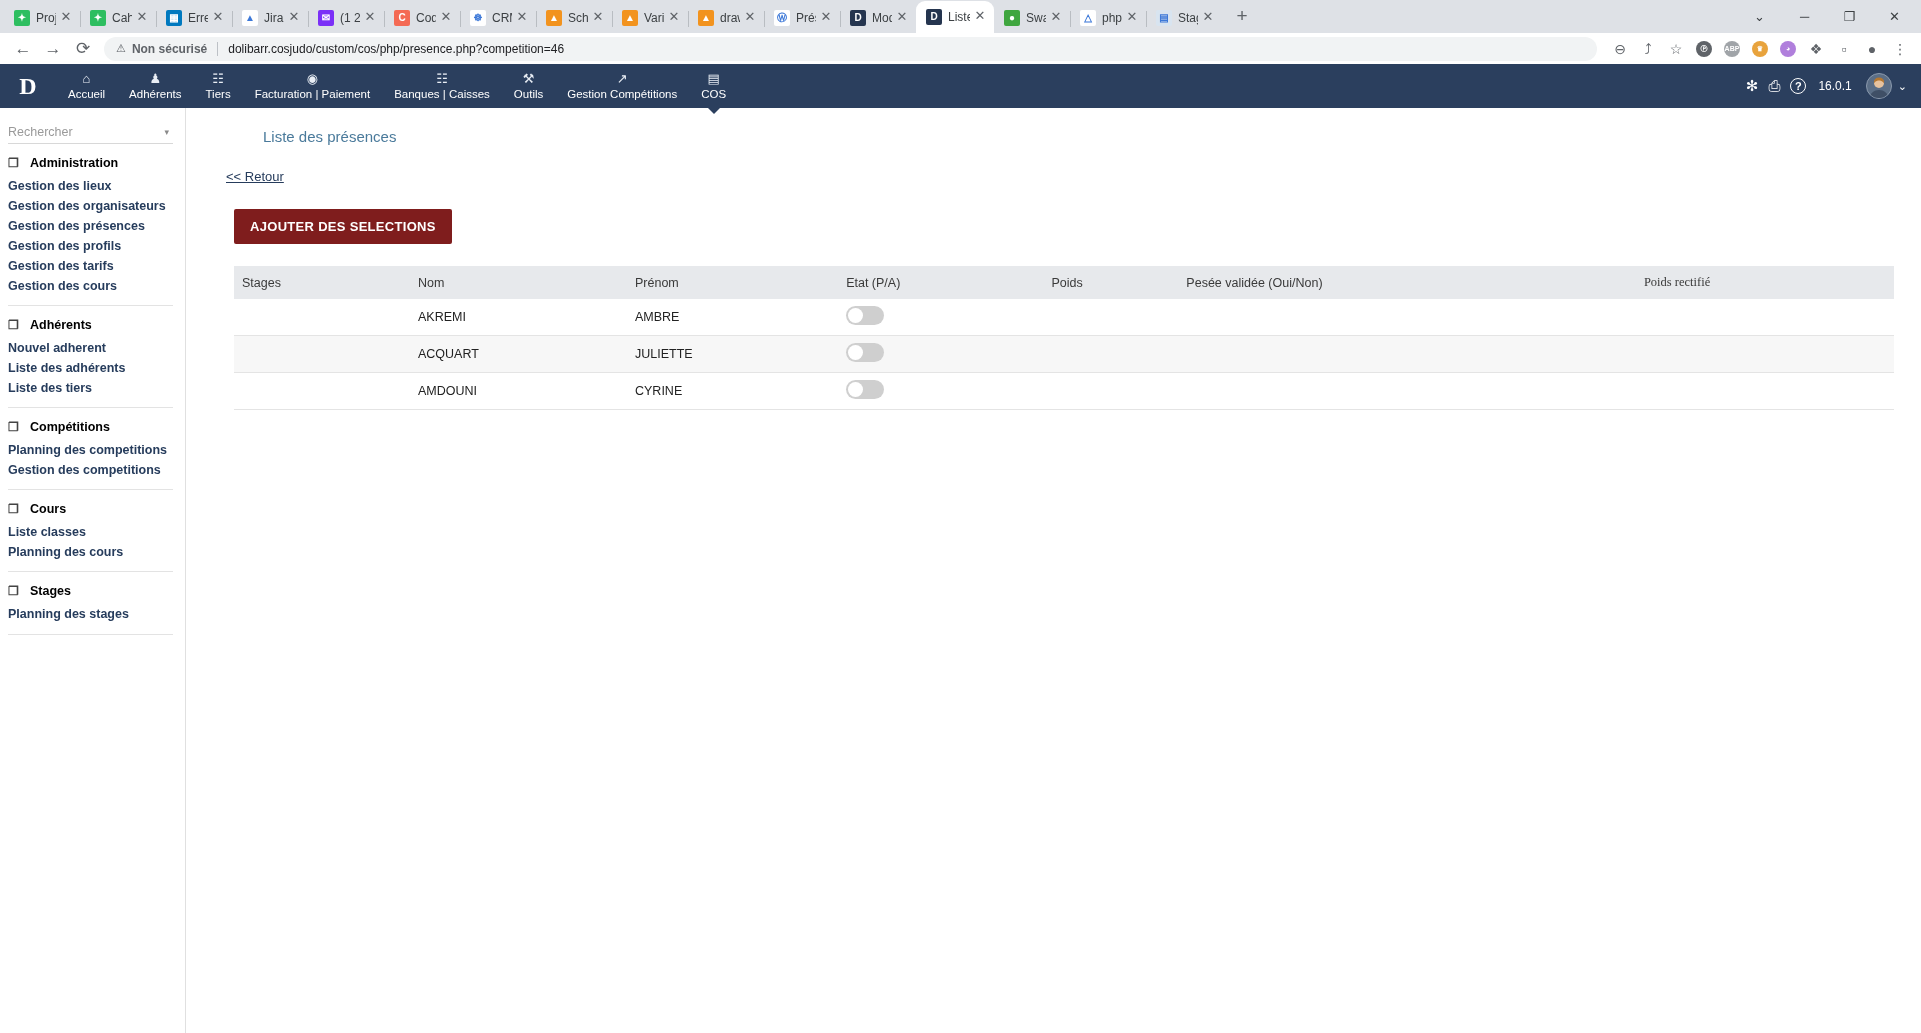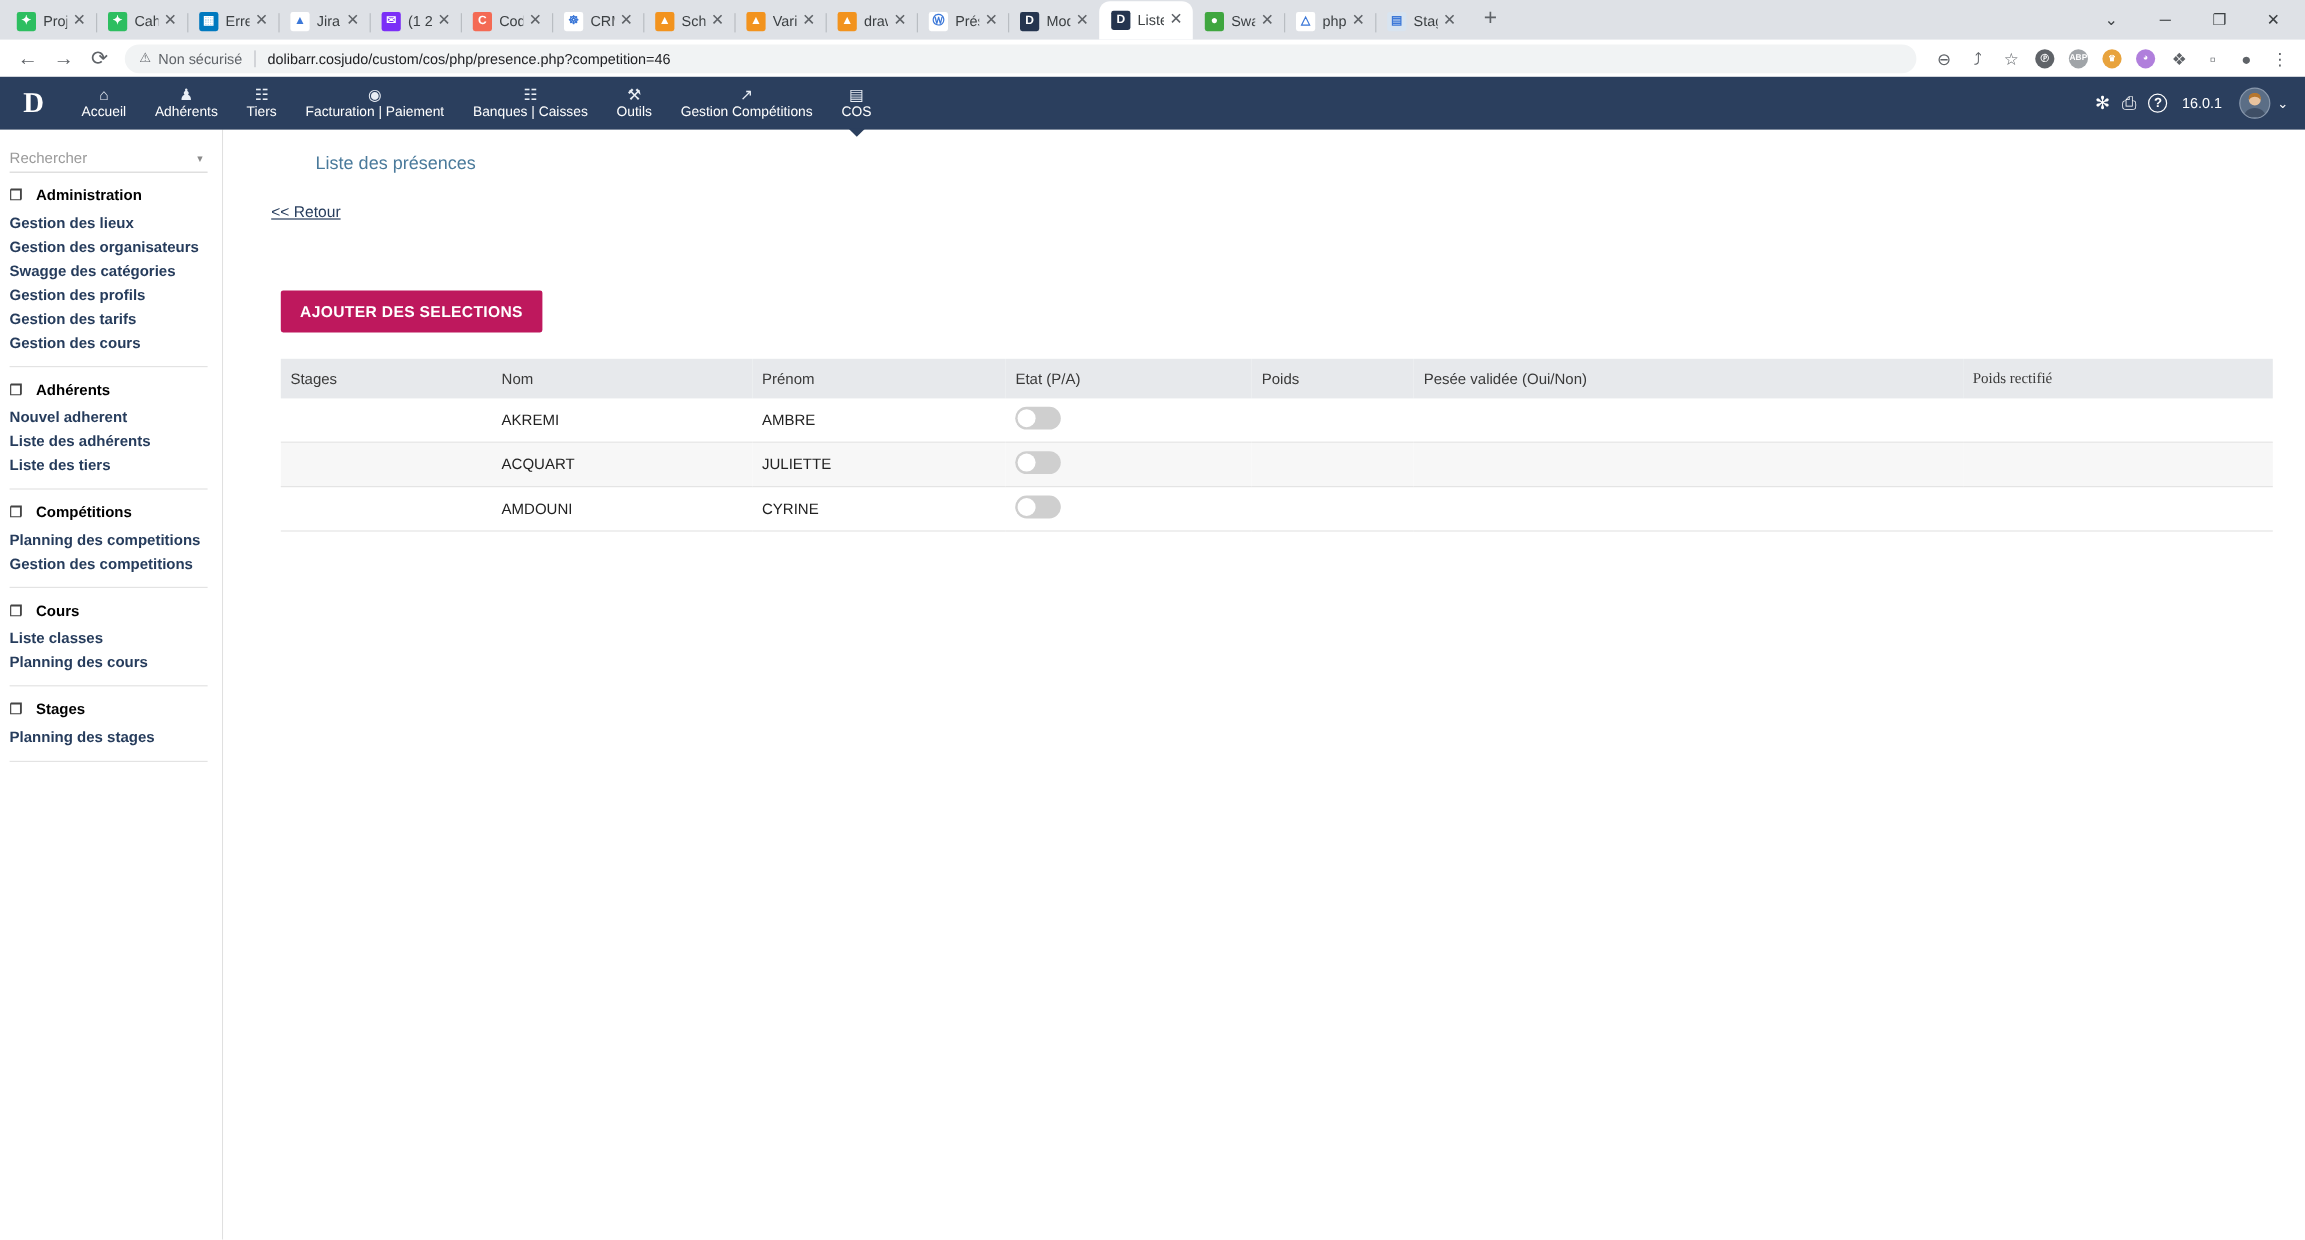--- a/index.html
+++ b/index.html
@@ -70,21 +70,21 @@
     align-items: center; justify-content: center;
     color: #5f6368; font-size: 17px;
   }
   #omnibox {
     flex: 1 1 auto; height: 24px; background: #f1f3f4;
     border-radius: 13px; margin: 0 8px 0 6px;
     display: flex; align-items: center; padding: 0 12px;
     min-width: 0;
   }
   #omnibox-warning-icon { font-size: 11px; color: #5f6368; margin-right: 6px; }
-  #omnibox-warning-text { font-size: 12px; color: #5f6368; white-space: nowrap; }
+  #omnibox-warning-text { font-size: 12px; color: #5f6368; white-space: nowrap; font-weight: bold; }
   #omnibox-sep { width: 1px; height: 14px; background: #bdc1c6; margin: 0 10px; }
   #omnibox-url { font-size: 12px; color: #202124; white-space: nowrap;
                  overflow: hidden; }
   #toolbar-icons { display: flex; align-items: center; flex: 0 0 auto; }
   .tb-icon {
     width: 26px; height: 26px; display: flex;
     align-items: center; justify-content: center;
     font-size: 14px; color: #5f6368; margin-left: 2px;
   }
   .ext-dot { width: 16px; height: 16px; border-radius: 50%;
@@ -167,23 +167,23 @@
   #page-title {
     font-size: 15px; color: #4a7a9b; padding: 20px 0 0 77px;
   }
   #back-link {
     font-size: 13px; color: #263c5c; padding: 24px 0 0 0;
     margin-left: 0; display: inline-block;
   }
   #back-wrap { padding-left: 40px; }
   #add-btn-wrap { padding: 24px 0 0 48px; }
   #add-selections-button {
-    display: inline-block; background: #be185d; color: #ffffff;
+    display: inline-block; background: #7f1d1d; color: #ffffff;
     font-size: 13px; font-weight: bold; letter-spacing: .3px;
-    padding: 10px 16px; border: none; border-radius: 2px; margin-top: 32px;
+    padding: 10px 16px; border: none; border-radius: 2px;
   }
 
   #presence-table {
     margin: 22px 0 0 48px; width: 1660px;
     border-collapse: collapse; table-layout: fixed;
   }
   #presence-table th {
     background: #e7e9ec; font-size: 12.5px; font-weight: normal;
     color: #3a3a3a; text-align: left; padding: 9px 8px 9px 8px;
     height: 30px;
@@ -404,21 +404,21 @@
         <span id="search-caret">▾</span>
       </div>
       <div id="sidebar-inner">
           <div class="side-group">
             <div class="side-head">
               <span class="side-head-icon">❐</span>
               <span>Administration</span>
             </div>
             <div class="side-link">Gestion des lieux</div>
             <div class="side-link">Gestion des organisateurs</div>
-            <div class="side-link">Swagge des catégories</div>
+            <div class="side-link">Gestion des présences</div>
             <div class="side-link">Gestion des profils</div>
             <div class="side-link">Gestion des tarifs</div>
             <div class="side-link">Gestion des cours</div>
           </div>
           <div class="side-group">
             <div class="side-head">
               <span class="side-head-icon">❐</span>
               <span>Adhérents</span>
             </div>
             <div class="side-link">Nouvel adherent</div>

